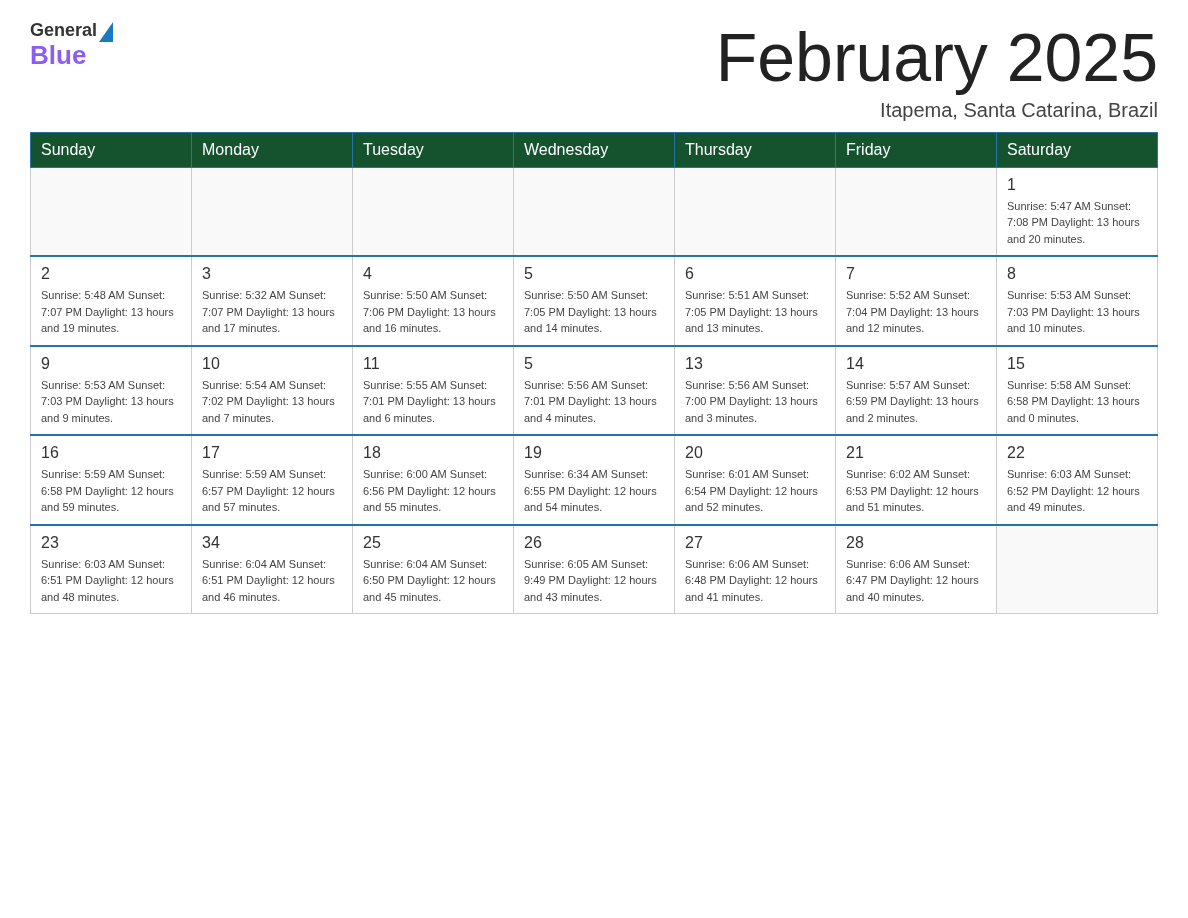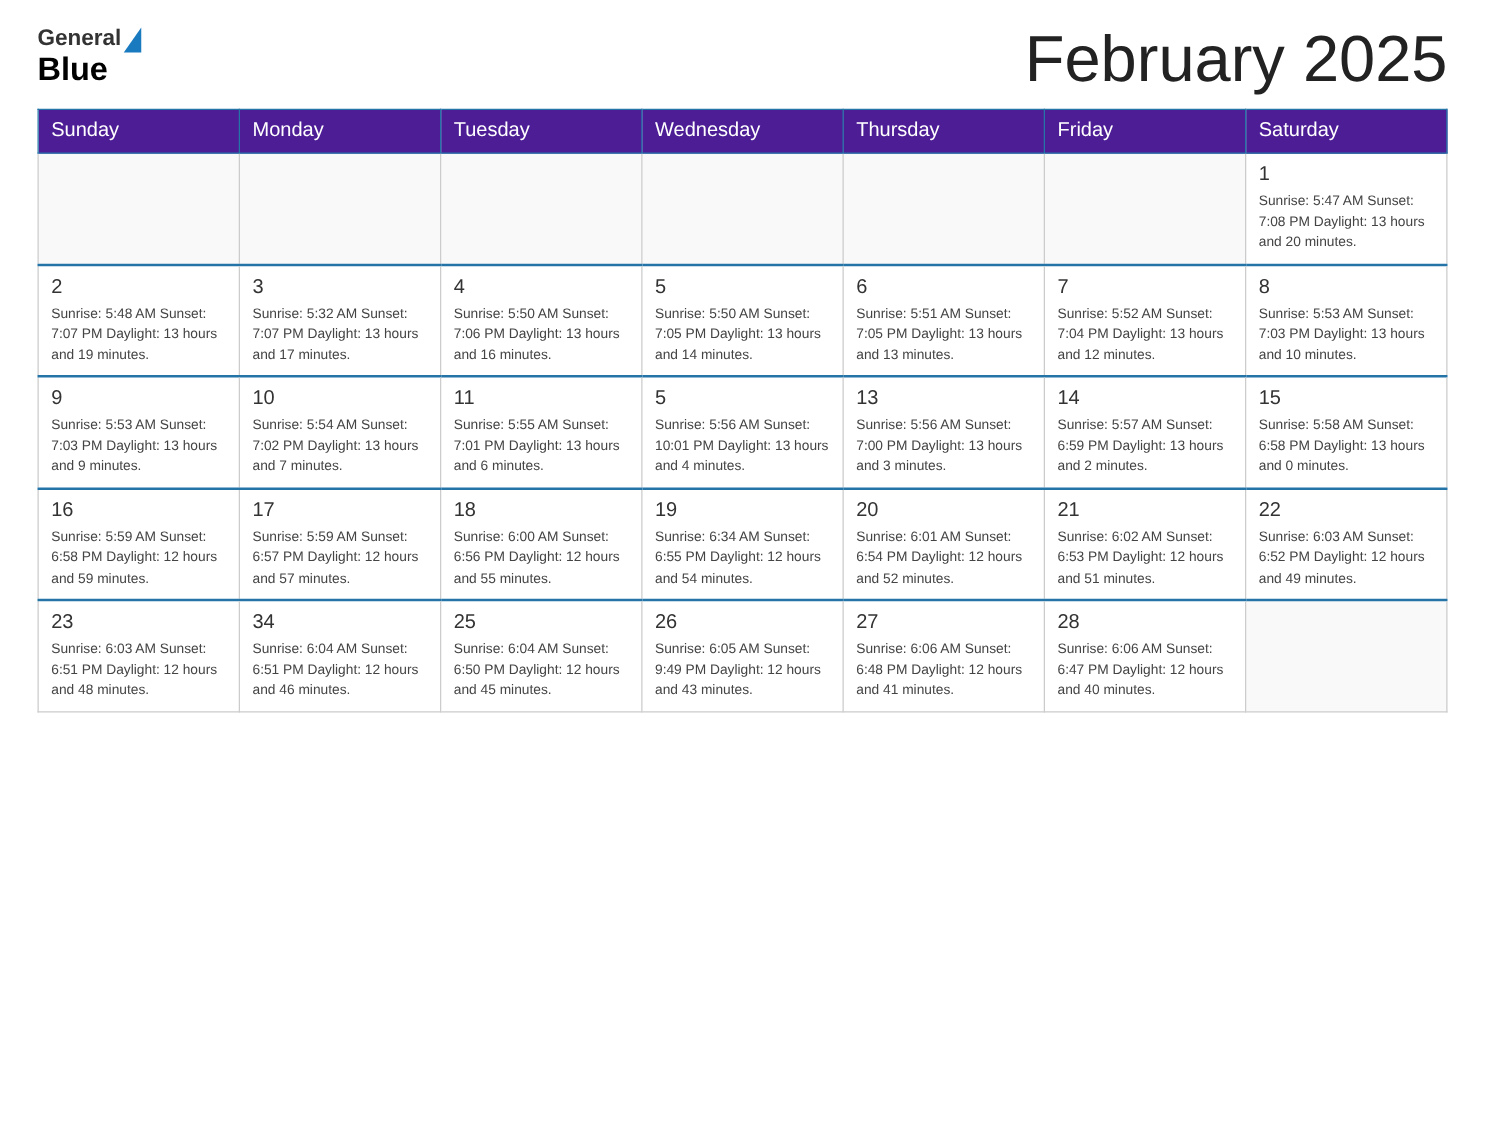--- a/index.html
+++ b/index.html
@@ -32,45 +32,45 @@
       height: 0;
       border-left: 14px solid transparent;
       border-bottom: 20px solid #1a7abf;
       display: inline-block;
       margin-left: 2px;
       vertical-align: middle;
     }
     .logo-blue {
       font-size: 26px;
       font-weight: bold;
-      color: #000000;
+      color: #8b5cf6;
       display: block;
       margin-top: -2px;
     }
     .title-section {
       text-align: right;
     }
     .month-title {
-      font-size: 52px;
+      font-size: 68px;
       font-weight: normal;
       color: #222;
       line-height: 1.1;
     }
     .location {
       font-size: 20px;
       color: #444;
       margin-top: 4px;
     }
     .calendar {
       width: 100%;
       border-collapse: collapse;
       margin-top: 10px;
     }
     .calendar th {
-      background-color: #4c1d95;
+      background-color: #14532d;
       color: #fff;
       text-align: left;
       padding: 8px 10px;
       font-size: 16px;
       font-weight: normal;
       border: 1px solid #2474a8;
     }
     .calendar td {
       vertical-align: top;
       padding: 8px 10px;
@@ -103,20 +103,21 @@
 
 <div class="header">
   <div class="logo">
     <div>
       <span class="logo-text-general">General</span><span class="logo-triangle"></span>
       <span class="logo-blue">Blue</span>
     </div>
   </div>
   <div class="title-section">
     <div class="month-title">February 2025</div>
+    <div class="location">Itapema, Santa Catarina, Brazil</div>
   </div>
 </div>
 
 <table class="calendar">
   <thead>
     <tr>
       <th>Sunday</th>
       <th>Monday</th>
       <th>Tuesday</th>
       <th>Wednesday</th>
@@ -199,21 +200,21 @@
         </td>
         <td>
           <span class="day-num">11</span>
           <div class="day-info">Sunrise: 5:55 AM
 Sunset: 7:01 PM
 Daylight: 13 hours and 6 minutes.</div>
         </td>
         <td>
           <span class="day-num">5</span>
           <div class="day-info">Sunrise: 5:56 AM
-Sunset: 10:01 PM
+Sunset: 7:01 PM
 Daylight: 13 hours and 4 minutes.</div>
         </td>
         <td>
           <span class="day-num">13</span>
           <div class="day-info">Sunrise: 5:56 AM
 Sunset: 7:00 PM
 Daylight: 13 hours and 3 minutes.</div>
         </td>
         <td>
           <span class="day-num">14</span>

